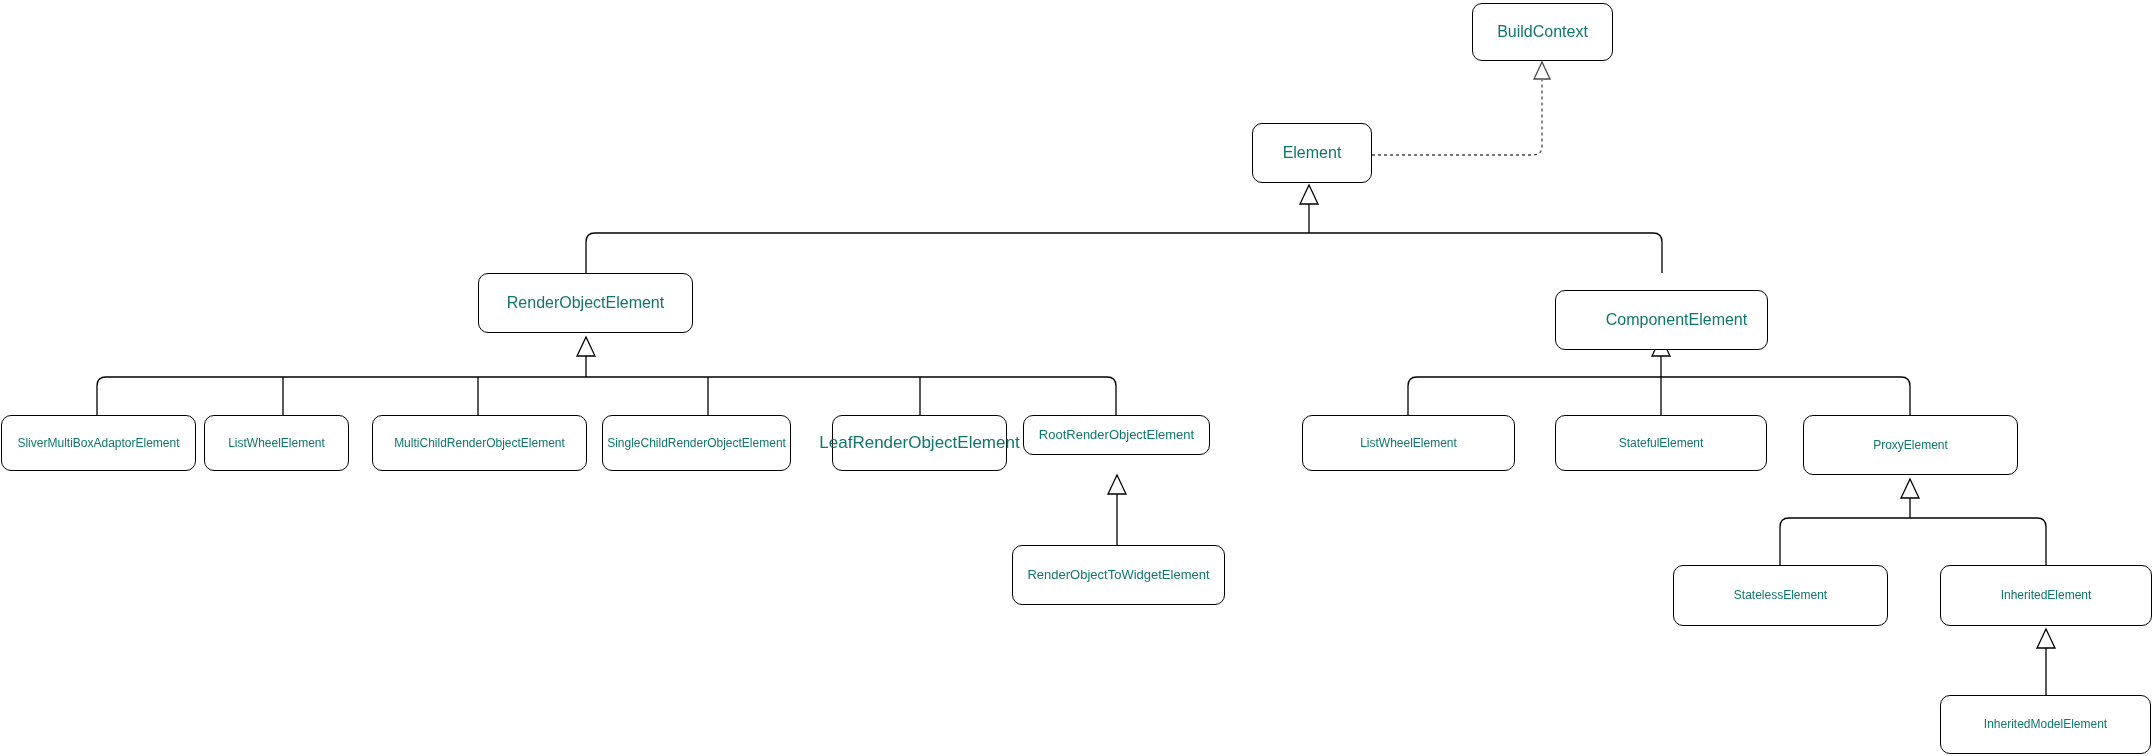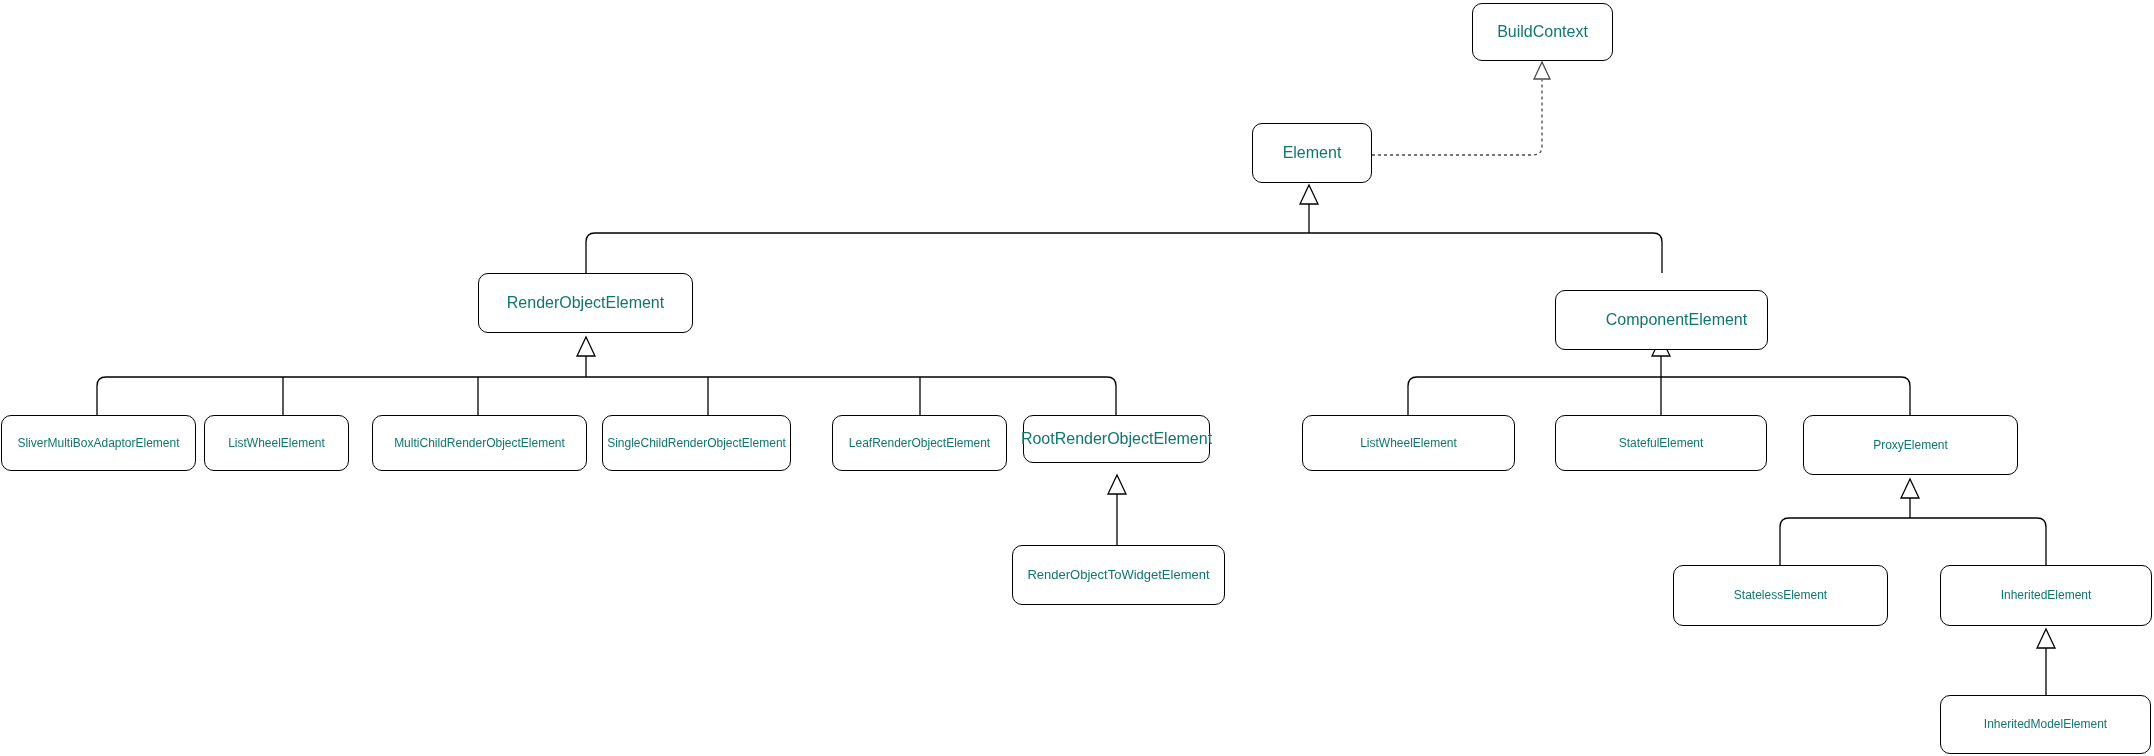--- a/index.html
+++ b/index.html
@@ -98,22 +98,22 @@
     </svg>
 
 <div class="node" style="left: 1472px; top: 3px; width: 141px; height: 58px; font-size: 16px;">BuildContext</div>
     <div class="node" style="left: 1252px; top: 123px; width: 120px; height: 60px; font-size: 16px;">Element</div>
     <div class="node" style="left: 478px; top: 273px; width: 215px; height: 60px; font-size: 16px;">RenderObjectElement</div>
     <div class="node" style="left: 1555px; top: 290px; width: 213px; height: 60px; font-size: 16px; padding-left: 36px;">ComponentElement</div>
     <div class="node" style="left: 1px; top: 415px; width: 195px; height: 56px; font-size: 12px;">SliverMultiBoxAdaptorElement</div>
     <div class="node" style="left: 204px; top: 415px; width: 145px; height: 56px; font-size: 12px;">ListWheelElement</div>
     <div class="node" style="left: 372px; top: 415px; width: 215px; height: 56px; font-size: 12px;">MultiChildRenderObjectElement</div>
     <div class="node" style="left: 602px; top: 415px; width: 189px; height: 56px; font-size: 12px;">SingleChildRenderObjectElement</div>
-    <div class="node" style="left: 832px; top: 415px; width: 175px; height: 56px; font-size: 12px;">LeafRenderObjectElement</div>
-    <div class="node" style="left: 1023px; top: 415px; width: 187px; height: 48px; font-size: 16px;">RootRenderObjectElement</div>
+    <div class="node" style="left: 832px; top: 415px; width: 175px; height: 56px; font-size: 17px;">LeafRenderObjectElement</div>
+    <div class="node" style="left: 1023px; top: 415px; width: 187px; height: 40px; font-size: 13px;">RootRenderObjectElement</div>
     <div class="node" style="left: 1012px; top: 545px; width: 213px; height: 60px; font-size: 13px;">RenderObjectToWidgetElement</div>
     <div class="node" style="left: 1302px; top: 415px; width: 213px; height: 56px; font-size: 12px;">ListWheelElement</div>
     <div class="node" style="left: 1555px; top: 415px; width: 212px; height: 56px; font-size: 12px;">StatefulElement</div>
     <div class="node" style="left: 1803px; top: 415px; width: 215px; height: 60px; font-size: 12px;">ProxyElement</div>
     <div class="node" style="left: 1673px; top: 565px; width: 215px; height: 61px; font-size: 12px;">StatelessElement</div>
     <div class="node" style="left: 1940px; top: 565px; width: 212px; height: 61px; font-size: 12px;">InheritedElement</div>
     <div class="node" style="left: 1940px; top: 695px; width: 211px; height: 59px; font-size: 12px;">InheritedModelElement</div>
   </div>
 
 </body></html>

